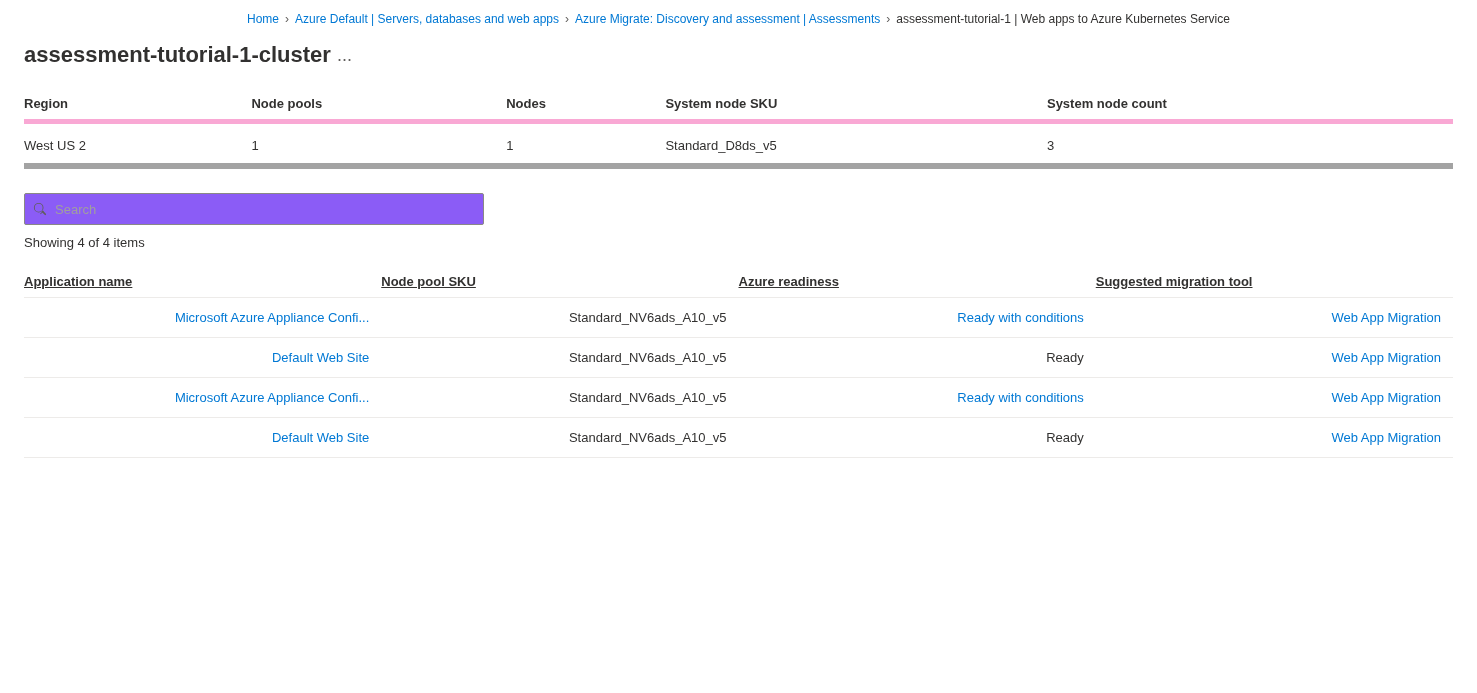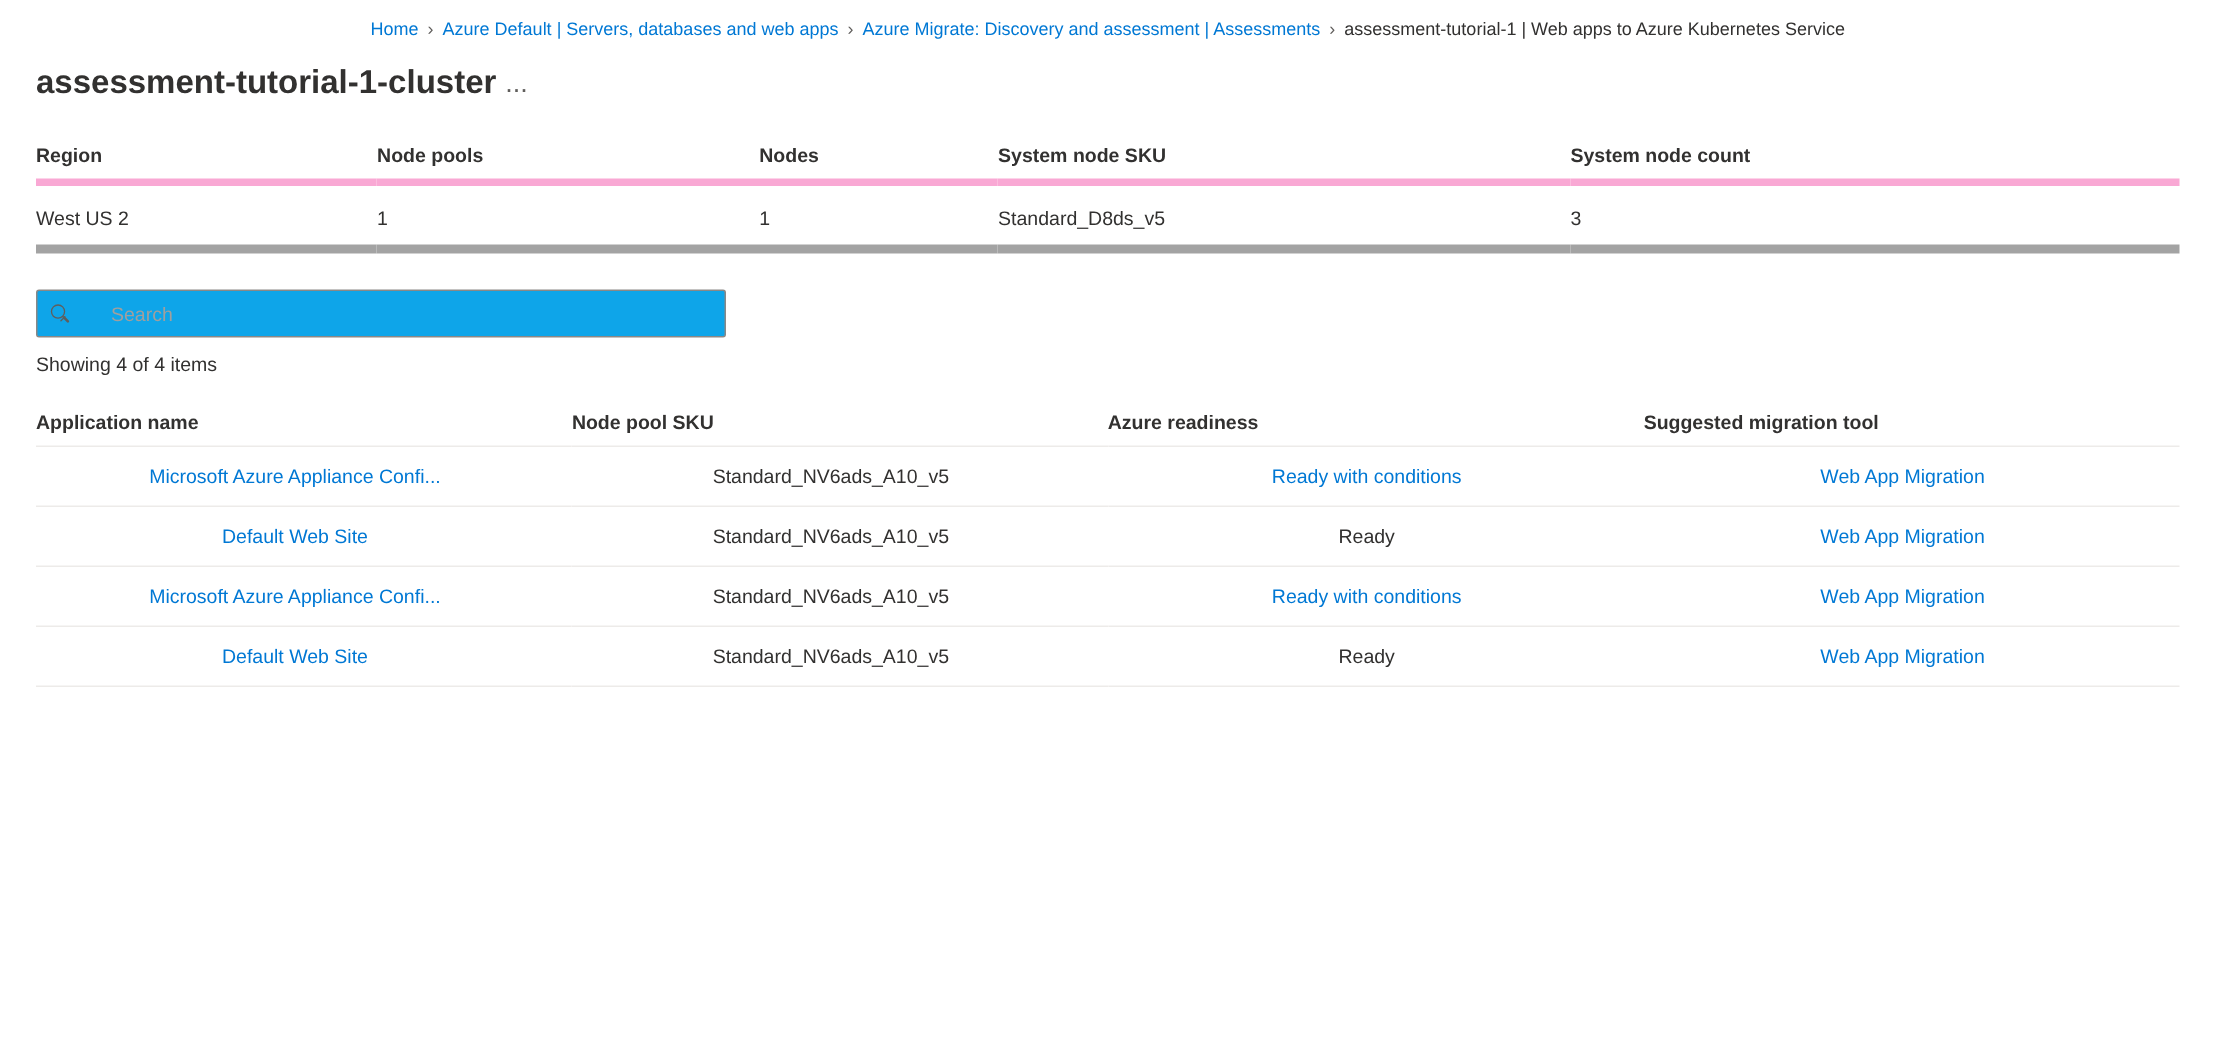--- a/index.html
+++ b/index.html
@@ -83,22 +83,21 @@
     }
     .search-box {
       display: flex;
       align-items: center;
       border: 1px solid #8a8886;
       border-radius: 2px;
       width: 460px;
       height: 32px;
       padding: 0 8px;
       margin-bottom: 10px;
-      background: #0ea5e9;
-      gap: 19px;
+      background: #8b5cf6;
     }
     .search-icon-svg {
       width: 14px;
       height: 14px;
       margin-right: 8px;
       flex-shrink: 0;
       color: #605e5c;
     }
     .search-input {
       border: none;
@@ -118,23 +117,24 @@
       width: 100%;
       border-collapse: collapse;
     }
     .apps-table th {
       text-align: left;
       font-weight: 600;
       font-size: 13px;
       color: #323130;
       padding: 8px 12px 8px 0;
       border-bottom: 1px solid #edebe9;
+      text-decoration: underline;
     }
     .apps-table td {
-      text-align: center;
+      text-align: right;
       font-size: 13px;
       padding: 12px 12px 12px 0;
       border-bottom: 1px solid #edebe9;
       margin-left: 44px;
     }
     .link-blue {
       color: #0078d4;
       cursor: pointer;
       text-decoration: none;
     }

